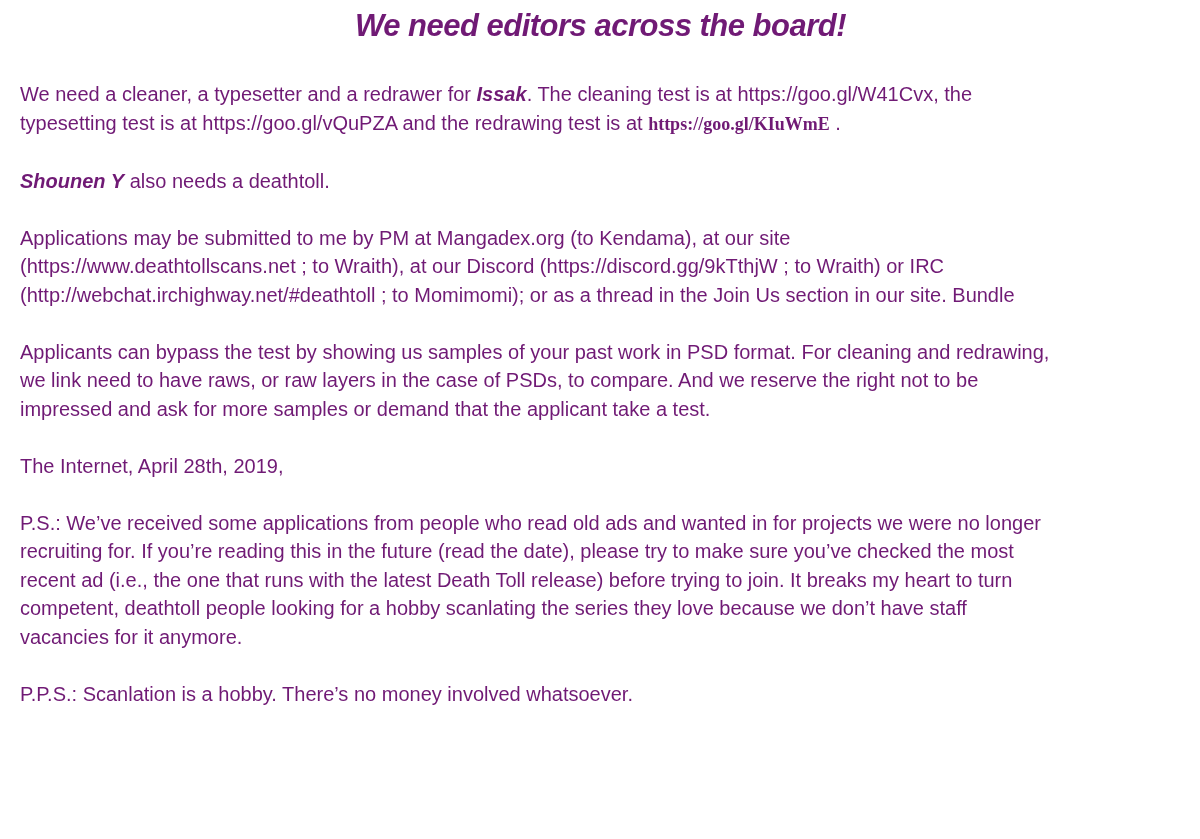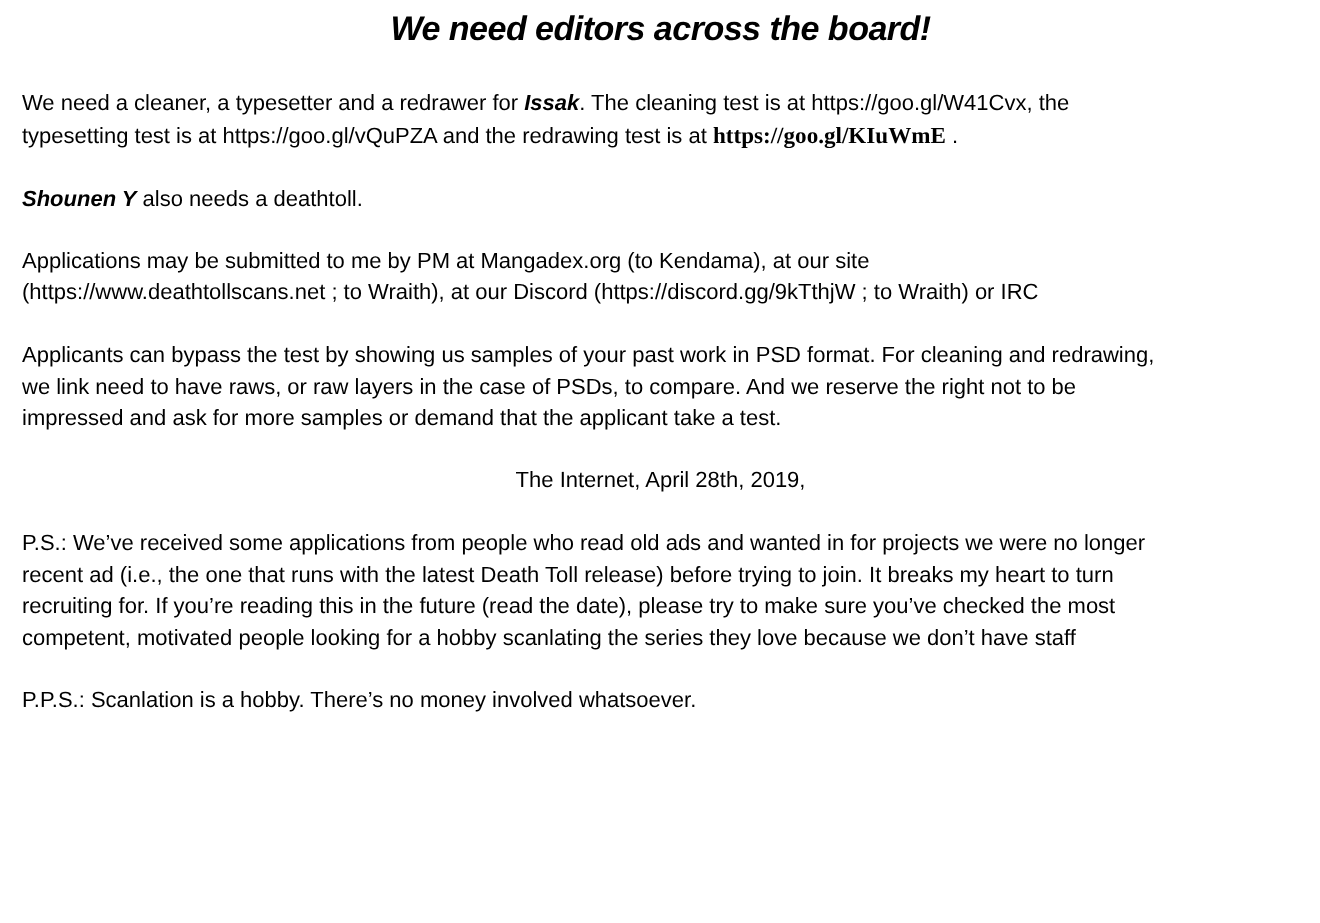--- a/index.html
+++ b/index.html
@@ -2,21 +2,21 @@
 <html><head>
   <meta charset="utf-8">
   <style>
     * { margin: 0; padding: 0; box-sizing: border-box; }
     html, body { background: #ffffff; }
     .doc {
       position: relative;
       width: 1200px;
       height: 839px;
       background: #ffffff;
-      color: #000000;
+      color: #701a75;
       font-family: "Liberation Sans", sans-serif;
       padding: 6px 19px 0 20px;
       overflow: hidden;
     }
     .title {
       text-align: center;
       font-weight: bold;
       font-style: italic;
       font-size: 31px;
       line-height: 40px;
@@ -27,60 +27,62 @@
     .para:last-child { margin-bottom: 0; }
     .line {
       font-size: 20px;
       line-height: 28.5px;
       white-space: nowrap;
     }
     .bi { font-weight: bold; font-style: italic; }
     .serif-bold {
       font-family: "Liberation Serif", serif;
       font-weight: bold;
-      font-size: 21px;
+      font-size: 18px;
     }
-    .align-right { text-align: center; }
+    .align-right { text-align: left; }
   </style>
 </head>
 <body>
 
 <div class="doc">
 
   <div class="title">We need editors across the board!</div>
 
   <div class="para">
     <div class="line"><span>We need a cleaner, a typesetter and a redrawer for </span><span class="bi">Issak</span><span>. The cleaning test is at https://goo.gl/W41Cvx, the</span></div>
     <div class="line"><span>typesetting test is at https://goo.gl/vQuPZA and the redrawing test is at </span><span class="serif-bold">https://goo.gl/KIuWmE</span><span> .</span></div>
   </div>
 
   <div class="para">
     <div class="line"><span class="bi">Shounen Y</span><span> also needs a deathtoll.</span></div>
   </div>
 
   <div class="para">
     <div class="line">Applications may be submitted to me by PM at Mangadex.org (to Kendama), at our site</div>
     <div class="line">(https://www.deathtollscans.net ; to Wraith), at our Discord (https://discord.gg/9kTthjW ; to Wraith) or IRC</div>
+    <div class="line">(http://webchat.irchighway.net/#deathtoll ; to Momimomi); or as a thread in the Join Us section in our site. Bundle</div>
   </div>
 
   <div class="para">
     <div class="line">Applicants can bypass the test by showing us samples of your past work in PSD format. For cleaning and redrawing,</div>
     <div class="line">we link need to have raws, or raw layers in the case of PSDs, to compare. And we reserve the right not to be</div>
     <div class="line">impressed and ask for more samples or demand that the applicant take a test.</div>
   </div>
 
   <div class="para align-right">
     <div class="line">The Internet, April 28th, 2019,</div>
   </div>
 
 
   <div class="para">
     <div class="line">P.S.: We’ve received some applications from people who read old ads and wanted in for projects we were no longer</div>
+    <div class="line">recruiting for. If you’re reading this in the future (read the date), please try to make sure you’ve checked the most</div>
     <div class="line">recent ad (i.e., the one that runs with the latest Death Toll release) before trying to join. It breaks my heart to turn</div>
-    <div class="line">recruiting for. If you’re reading this in the future (read the date), please try to make sure you’ve checked the most</div>
-    <div class="line">competent, motivated people looking for a hobby scanlating the series they love because we don’t have staff</div>
+    <div class="line">competent, deathtoll people looking for a hobby scanlating the series they love because we don’t have staff</div>
+    <div class="line">vacancies for it anymore.</div>
   </div>
 
   <div class="para">
     <div class="line">P.P.S.: Scanlation is a hobby. There’s no money involved whatsoever.</div>
   </div>
 
 </div>
 
 </body></html>

